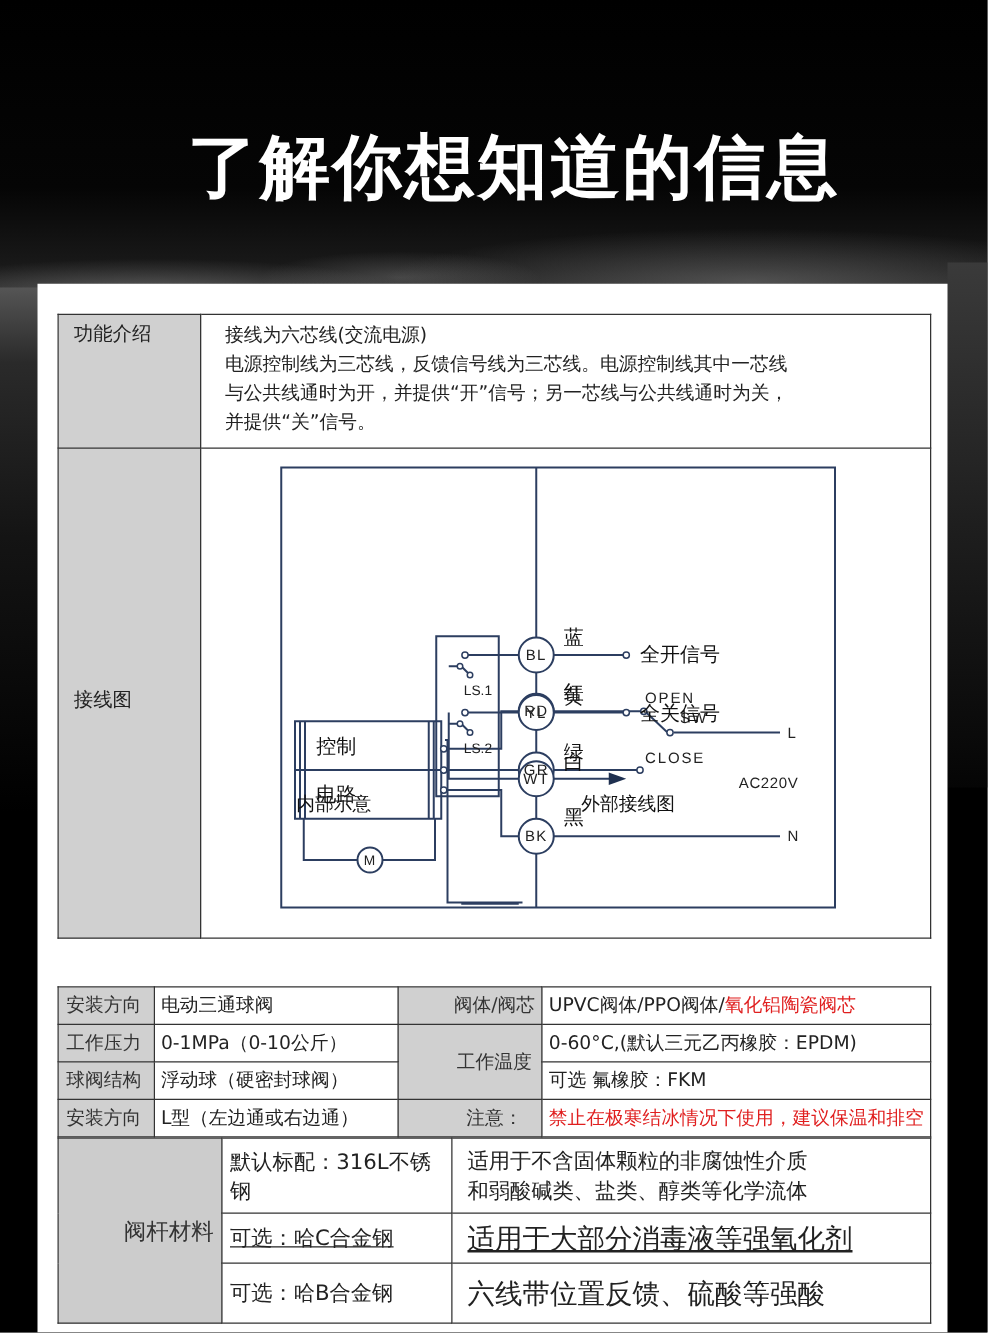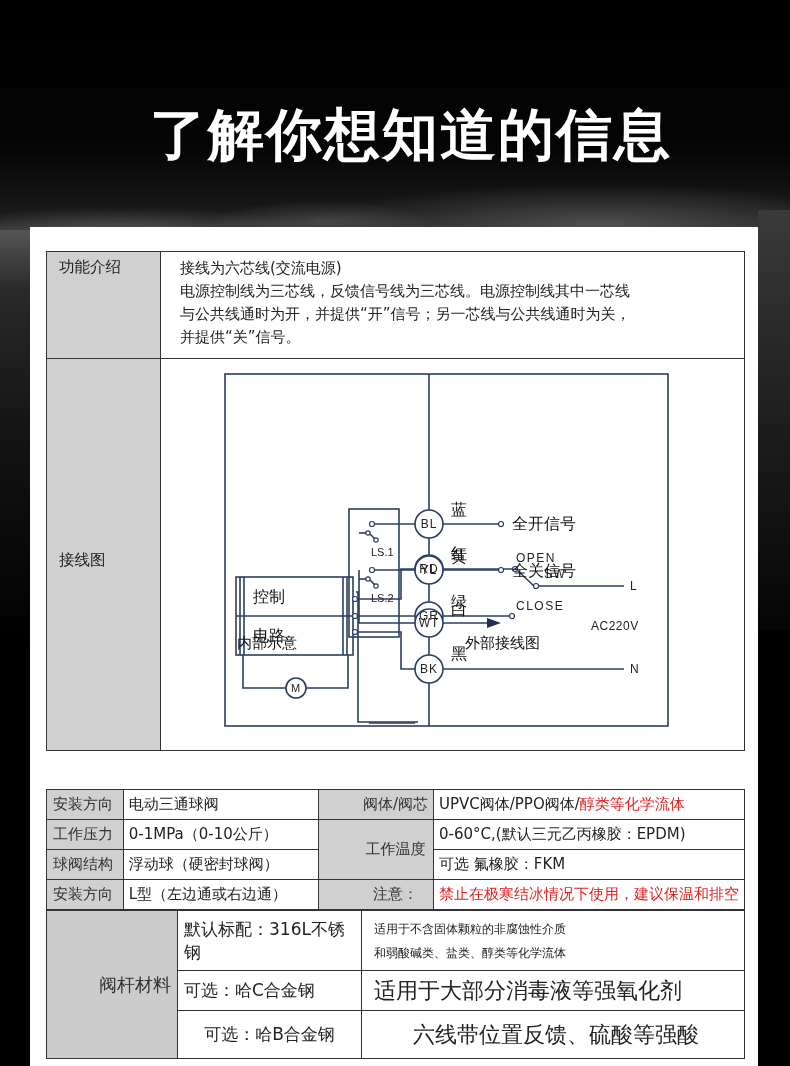--- a/index.html
+++ b/index.html
@@ -55,24 +55,24 @@
   .t2 td { border: 1px solid #333; font-size: 15px; height: 30px; padding: 0 5px; white-space: nowrap; }
   .t2 td.lab { background: #d0d0d0; text-align: center; color: #333; padding-left: 44px; }
   .t2 td.lab-l { background: #d0d0d0; color: #333; padding-left: 6px; }
   .red { color: #e01f1f; }
   .small-red { color: #e01f1f; font-size: 12px; }
 
   .t3 { position: absolute; left: 46px; top: 910px; width: 699px; }
   .t3 td { border: 1px solid #333; font-size: 17px; padding: 0 6px; }
   .t3 td.lab { background: #cccccc; width: 131px; text-align: right; font-size: 18px; color: #333; }
   .t3 tr.a td { height: 60px; }
-  .t3 tr.b td { height: 40px; }
-  .t3 tr.c td { height: 48px; text-align: center; }
+  .t3 tr.b td { height: 40px; text-decoration: underline; }
+  .t3 tr.c td { height: 48px; }
   .t3 .desc { font-size: 22px; padding-left: 12px; color: #222; }
-  .t3 .desc.two { font-size: 12px; line-height: 24px; }
+  .t3 .desc.two { font-size: 17px; line-height: 24px; }
 </style>
 </head>
 <body>
 
 <div class="bg"></div>
 <div class="bg-left"></div>
 <div class="bg-right"></div>
 
 <div class="headline">了解你想知道的信息</div>
 
@@ -215,21 +215,21 @@
   </tr>
 </tbody>
   </table>
 
 <table class="t2">
   <tbody>
       <tr>
     <td class="lab-l" style="width:82px">安装方向</td>
     <td style="width:224px">电动三通球阀</td>
     <td class="lab" style="width:96px">阀体/阀芯</td>
-    <td><span>UPVC阀体/PPO阀体/</span><span class="red">醇类等化学流体</span></td>
+    <td><span>UPVC阀体/PPO阀体/</span><span class="red">氧化铝陶瓷阀芯</span></td>
   </tr>
   <tr>
     <td class="lab-l">工作压力</td>
     <td>0-1MPa（0-10公斤）</td>
     <td class="lab" rowspan="2">工作温度</td>
     <td>0-60°C,(默认三元乙丙橡胶：EPDM)</td>
   </tr>
   <tr>
     <td class="lab-l">球阀结构</td>
     <td>浮动球（硬密封球阀）</td>

